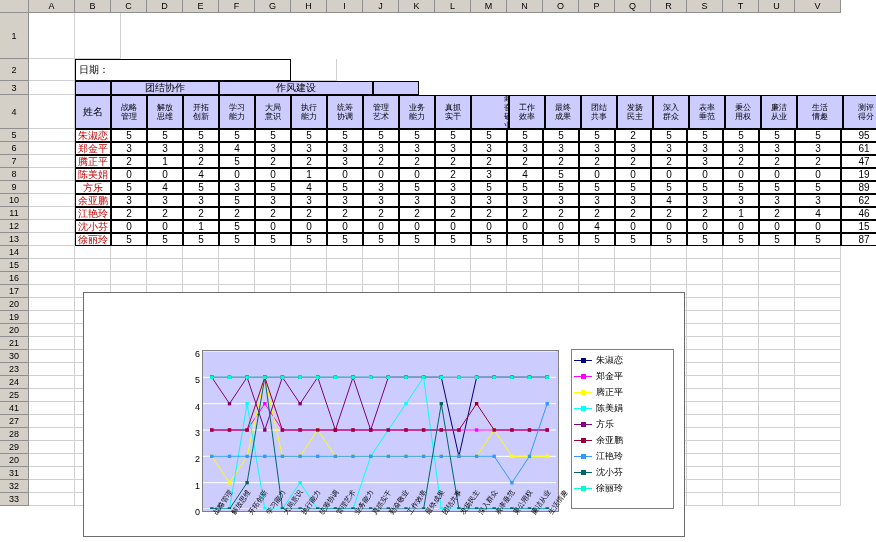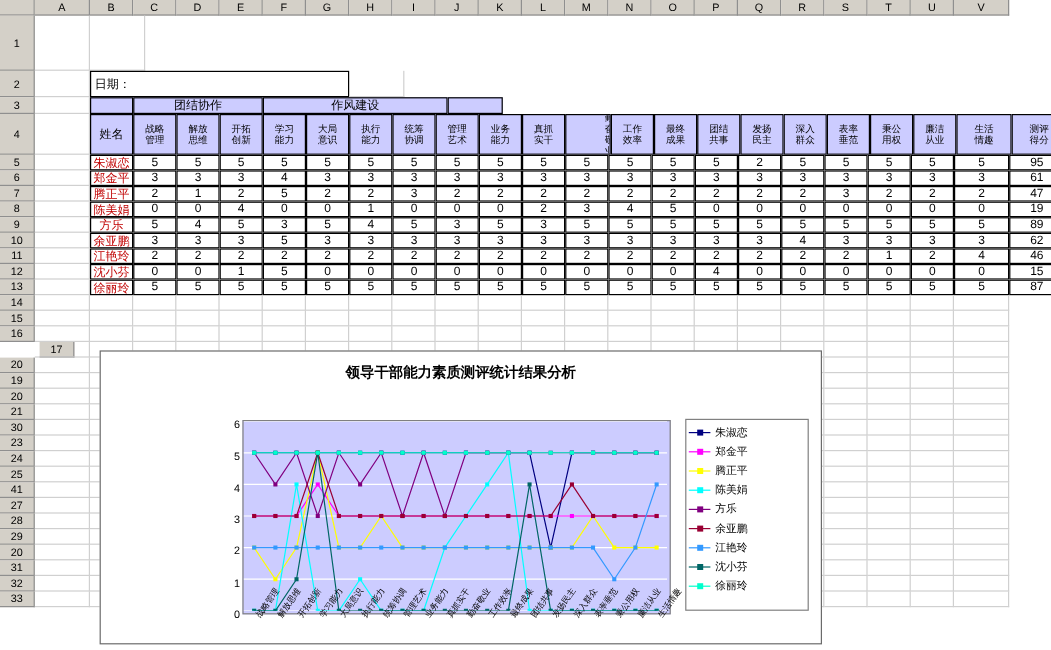--- a/index.html
+++ b/index.html
@@ -128,21 +128,21 @@
       <div class="rcell" style="height: 13px; line-height: 13px;">7</div>
       <div class="rcell" style="height: 13px; line-height: 13px;">8</div>
       <div class="rcell" style="height: 13px; line-height: 13px;">9</div>
       <div class="rcell" style="height: 13px; line-height: 13px;">10</div>
       <div class="rcell" style="height: 13px; line-height: 13px;">11</div>
       <div class="rcell" style="height: 13px; line-height: 13px;">12</div>
       <div class="rcell" style="height: 13px; line-height: 13px;">13</div>
       <div class="rcell" style="height: 13px; line-height: 13px;">14</div>
       <div class="rcell" style="height: 13px; line-height: 13px;">15</div>
       <div class="rcell" style="height: 13px; line-height: 13px;">16</div>
-      <div class="rcell" style="height: 13px; line-height: 13px; margin-left: 33px;">17</div>
+      <div class="rcell" style="height: 13px; line-height: 13px;">17</div>
       <div class="rcell" style="height: 13px; line-height: 13px;">20</div>
       <div class="rcell" style="height: 13px; line-height: 13px;">19</div>
       <div class="rcell" style="height: 13px; line-height: 13px;">20</div>
       <div class="rcell" style="height: 13px; line-height: 13px;">21</div>
       <div class="rcell" style="height: 13px; line-height: 13px;">30</div>
       <div class="rcell" style="height: 13px; line-height: 13px;">23</div>
       <div class="rcell" style="height: 13px; line-height: 13px;">24</div>
       <div class="rcell" style="height: 13px; line-height: 13px;">25</div>
       <div class="rcell" style="height: 13px; line-height: 13px;">41</div>
       <div class="rcell" style="height: 13px; line-height: 13px;">27</div>
@@ -939,21 +939,20 @@
         <div class="gc " style="width: 36px; height: 13px;"></div>
         <div class="gc " style="width: 36px; height: 13px;"></div>
         <div class="gc " style="width: 36px; height: 13px;"></div>
         <div class="gc " style="width: 36px; height: 13px;"></div>
         <div class="gc " style="width: 36px; height: 13px;"></div>
         <div class="gc " style="width: 46px; height: 13px;"></div>
       </div>
     </div>
 
   <div class="chartbox">
-    <div class="chart-title">领导干部能力素质测评统计结果分析</div>
     <div class="yax">
         <div style="top: 165px;">0</div>
         <div style="top: 138.7px;">1</div>
         <div style="top: 112.3px;">2</div>
         <div style="top: 86px;">3</div>
         <div style="top: 59.7px;">4</div>
         <div style="top: 33.3px;">5</div>
         <div style="top: 7px;">6</div>
       </div>
     <div class="plot">

